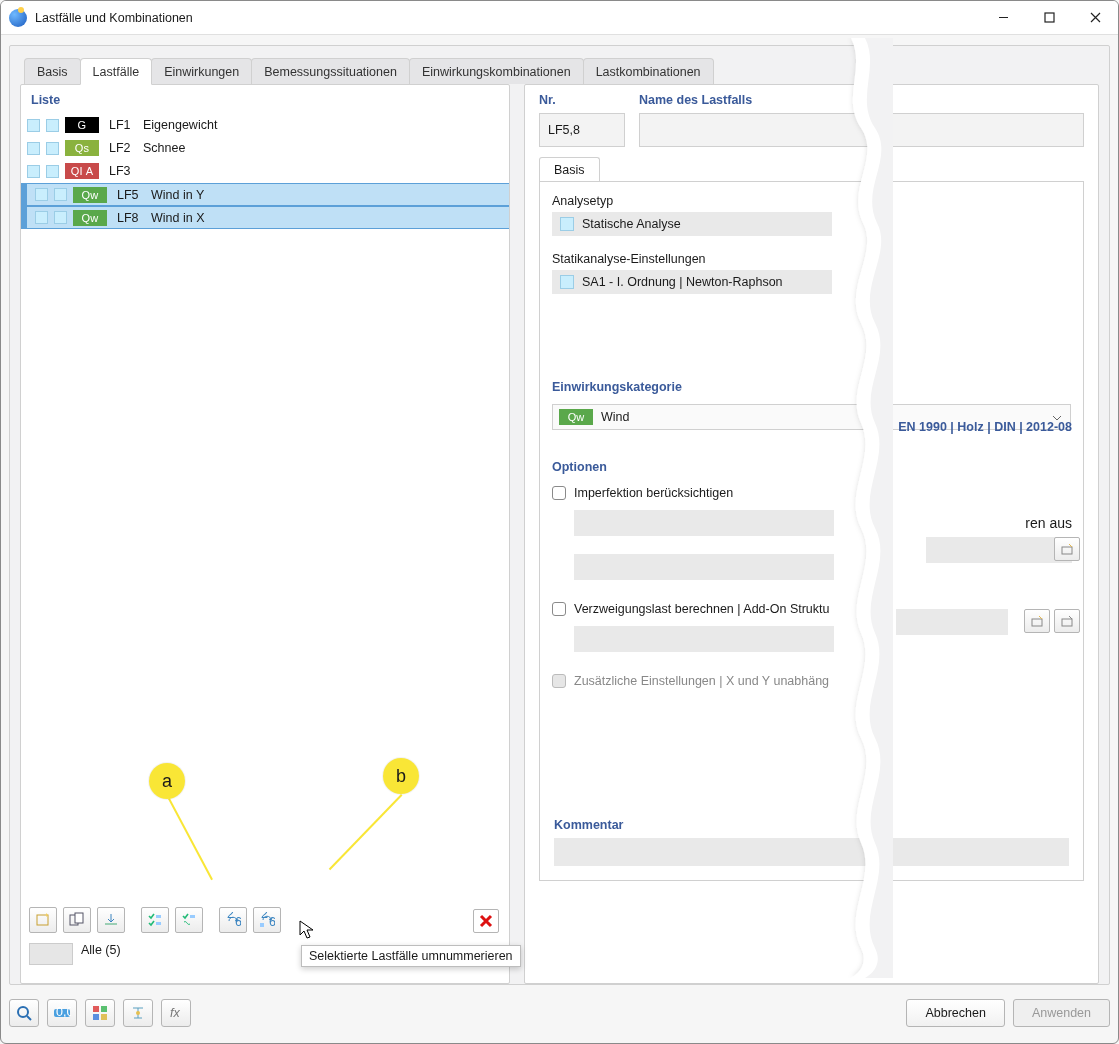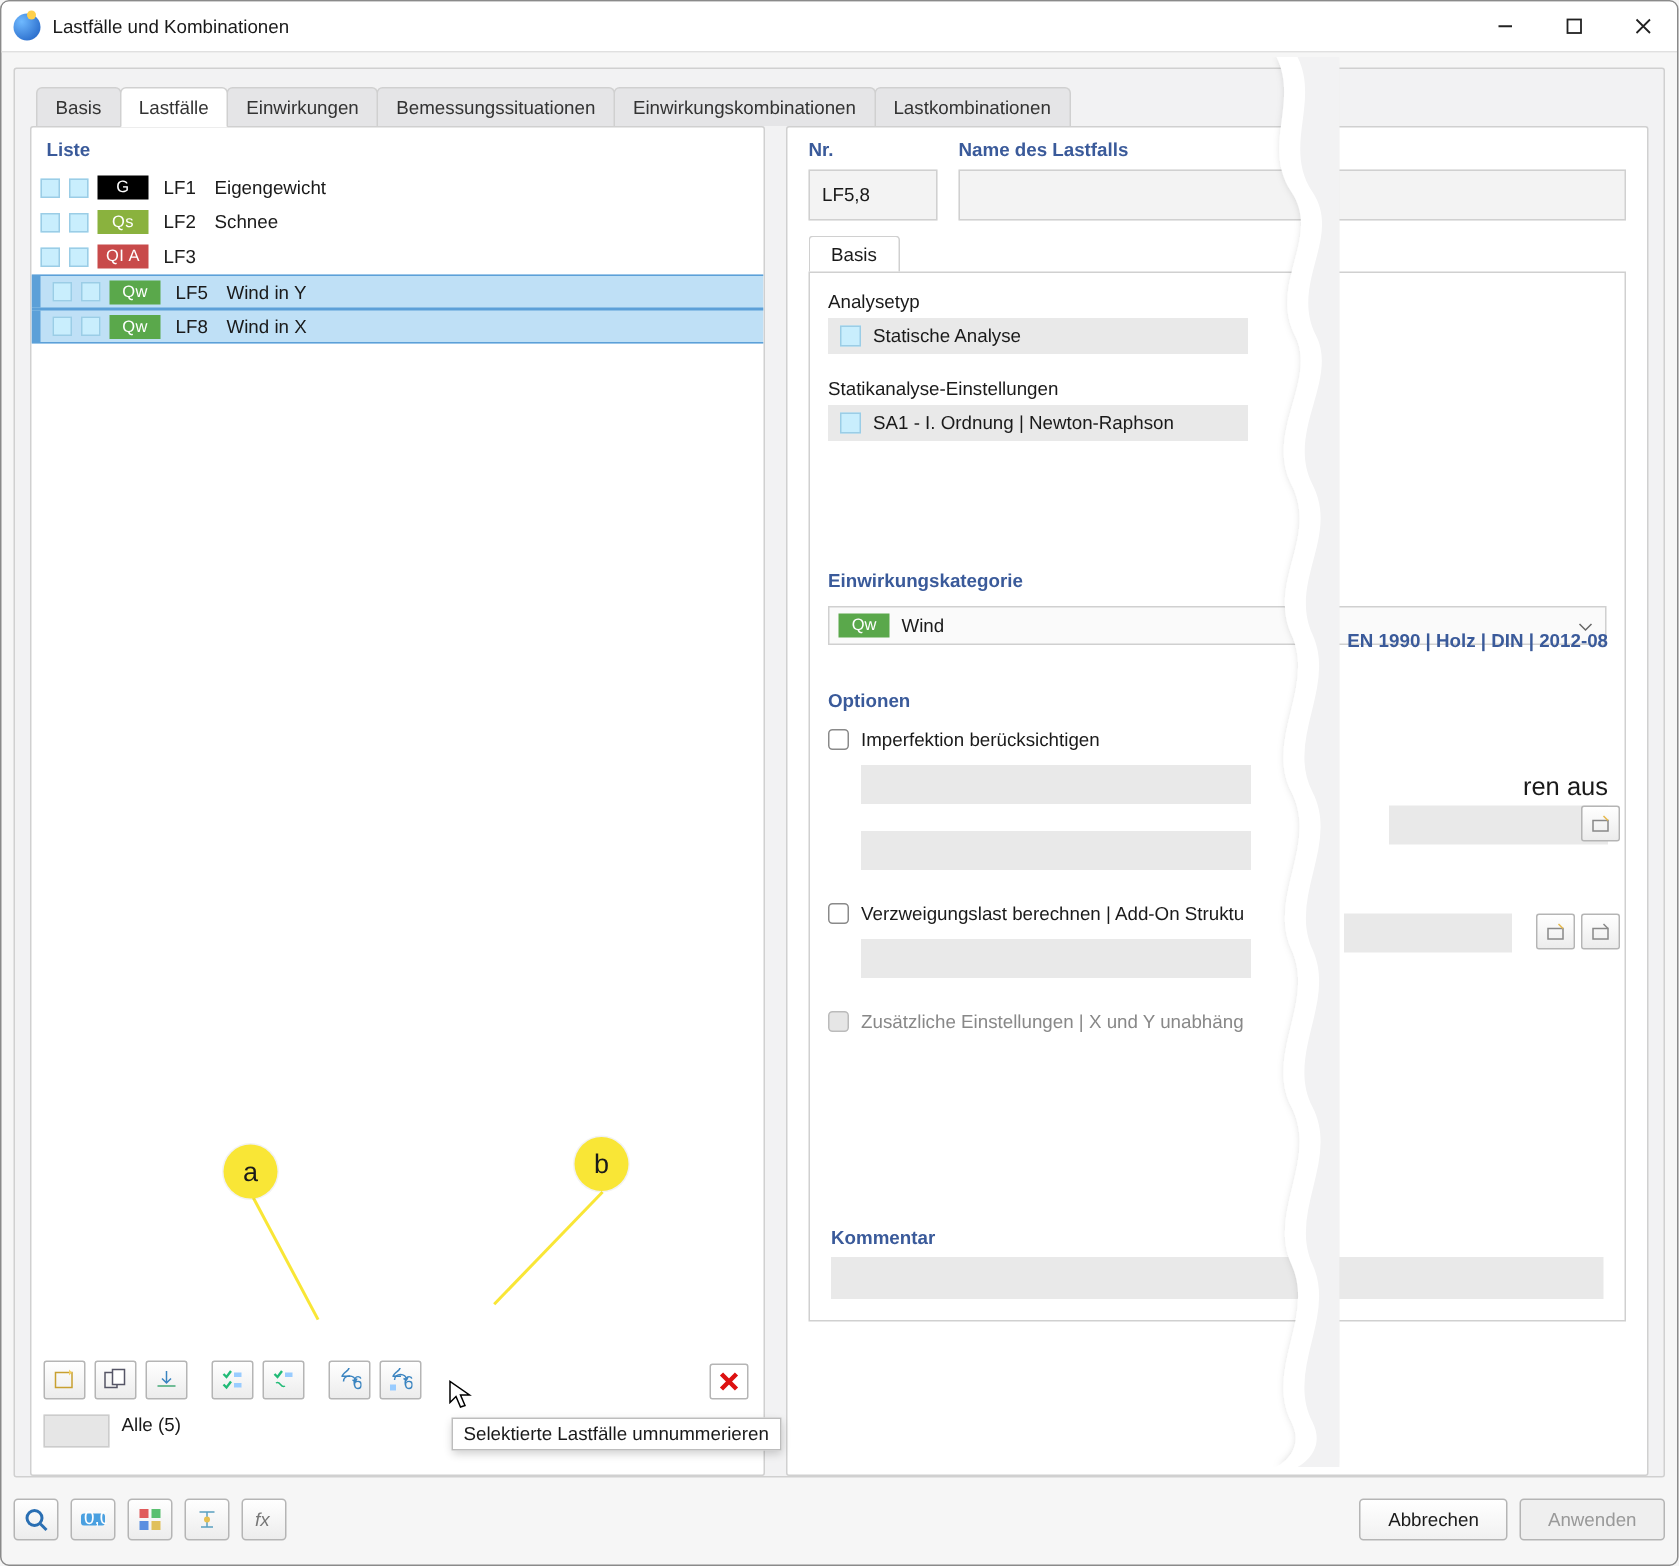--- a/index.html
+++ b/index.html
@@ -89,21 +89,21 @@
   .dropdown{height:26px;background:#fafafa;border:1px solid var(--border);display:flex;align-items:center;padding:0 6px;gap:8px;position:relative}
   .dropdown .caret{position:absolute;right:8px;top:7px}
   .dropdown .swbadge{min-width:34px;height:16px;display:flex;align-items:center;justify-content:center;color:#fff;font-size:11px;background:var(--badge-qw)}
   .norm{color:var(--blue-heading);font-weight:600;text-align:right;position:absolute;right:26px;top:442px}
   .dropdown-wide{width:100%}
   .opts .opt{display:flex;align-items:flex-end;gap:8px;margin:6px 0 10px}
   .opts .cb{width:14px;height:14px;border:1px solid #8a8a8a;border-radius:3px;margin-top:2px;flex:0 0 auto}
   .opts .cb.disabled{background:#e6e6e6;border-color:#bbb}
   .opt-sub{height:26px;background:#e9e9e9;margin:4px 0 4px 22px;max-width:260px}
   .mini-btn{width:26px;height:24px;border:1px solid var(--border-dark);border-radius:2px;background:linear-gradient(#fff,#ececec);display:flex;align-items:center;justify-content:center;position:absolute}
-  .right-extra{position:absolute;right:26px;top:548px;font-size:17px}
+  .right-extra{position:absolute;right:26px;top:548px;font-size:14px}
   .right-extra-field{position:absolute;right:26px;top:568px;height:26px;width:146px;background:#e9e9e9}
   .right-extra-field2{position:absolute;right:90px;top:640px;height:26px;width:112px;background:#e9e9e9}
   .kommentar-row{position:absolute;left:14px;right:14px;bottom:14px}
   .kommentar-box{height:28px;background:#e9e9e9;margin-top:6px}
   
   .marker{position:absolute;width:36px;height:36px;border-radius:50%;background:var(--marker-yellow);display:flex;align-items:center;justify-content:center;font-weight:400;font-size:18px;z-index:20;box-shadow:0 0 0 1px rgba(0,0,0,.05)}
   .marker-line{position:absolute;width:2px;background:var(--marker-yellow);z-index:19;transform-origin:top left}
   
   .footer{position:absolute;left:8px;right:8px;bottom:8px;height:44px;display:flex;align-items:center;gap:8px}
   .foot-btn{width:30px;height:28px;border:1px solid var(--border-dark);border-radius:3px;background:linear-gradient(#fff,#ececec);display:flex;align-items:center;justify-content:center;cursor:pointer}

